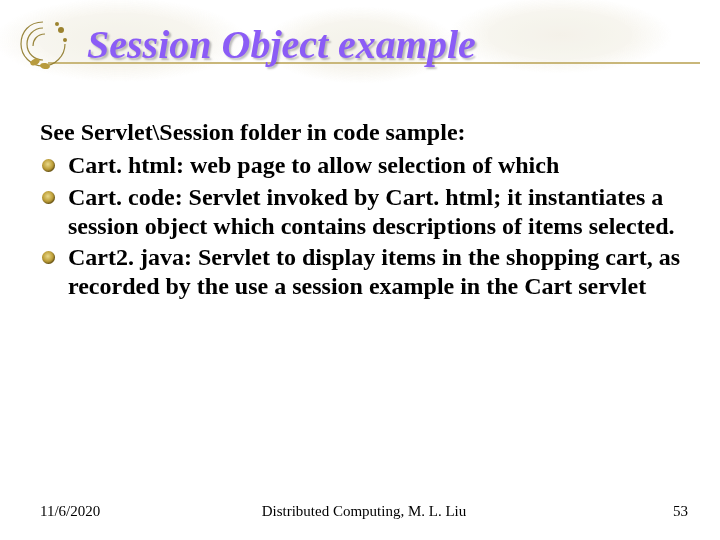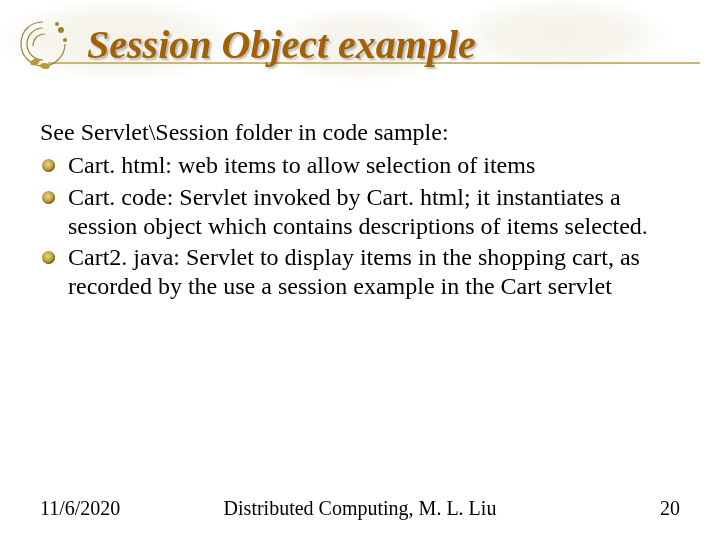--- a/index.html
+++ b/index.html
@@ -44,21 +44,21 @@
   .ornament {
     width: 56px;
     height: 56px;
     flex: 0 0 auto;
     margin-right: 16px;
     position: relative;
   }
   .title {
     font-style: italic;
     font-weight: bold;
-    color: #a16207;
+    color: #8b5cf6;
     font-size: 40px;
     text-shadow: 2px 2px 2px rgba(0,0,0,0.25);
     white-space: nowrap;
   }
   .title-rule {
     position: absolute;
     left: 48px;
     right: 20px;
     top: 62px;
     height: 0;
@@ -67,20 +67,21 @@
   }
   .body {
     position: absolute;
     top: 118px;
     left: 40px;
     right: 36px;
     font-size: 24px;
     line-height: 1.22;
     color: #000;
     z-index: 2;
+    font-weight: bold;
   }
   .intro {
     margin: 0 0 4px 0;
   }
   ul.bullets {
     list-style: none;
     margin: 0;
     padding: 0;
   }
   ul.bullets > li {
@@ -96,25 +97,25 @@
     width: 13px;
     height: 13px;
     border-radius: 50%;
     background: radial-gradient(circle at 45% 40%, #e9d98a 0%, #bfa13c 45%, #7e6314 80%);
     box-shadow: inset -1px -1px 1px rgba(0,0,0,0.25);
   }
   .footer {
     position: absolute;
     bottom: 20px;
     left: 40px;
-    right: 40px;
+    right: 32px;
     display: flex;
     justify-content: space-between;
     align-items: center;
-    font-size: 20px;
+    font-size: 15px;
     color: #000;
     z-index: 2;
   }
   .footer .center {
     position: absolute;
     left: 0;
     right: 0;
     text-align: center;
   }
   .footer .right {
@@ -146,24 +147,24 @@
         </g>
       </svg>
     </div>
     <div class="title">Session Object example</div>
   </div>
   <div class="title-rule"></div>
 
   <div class="body">
     <p class="intro">See Servlet\Session folder in code sample:</p>
     <ul class="bullets">
-      <li><span>Cart. html: web items to allow selection of items</span></li>
+      <li><span>Cart. html: web page to allow selection of which</span></li>
       <li><span>Cart. code: Servlet invoked by Cart. html; it instantiates a session object which contains descriptions of items selected.</span></li>
       <li><span>Cart2. java: Servlet to display items in the shopping cart, as recorded by the use a session example in the Cart servlet</span></li>
     </ul>
   </div>
 
   <div class="footer">
     <span>11/6/2020</span>
     <span class="center">Distributed Computing, M. L. Liu</span>
-    <span class="right">20</span>
+    <span class="right">53</span>
   </div>
 </div>
 
 </body></html>

